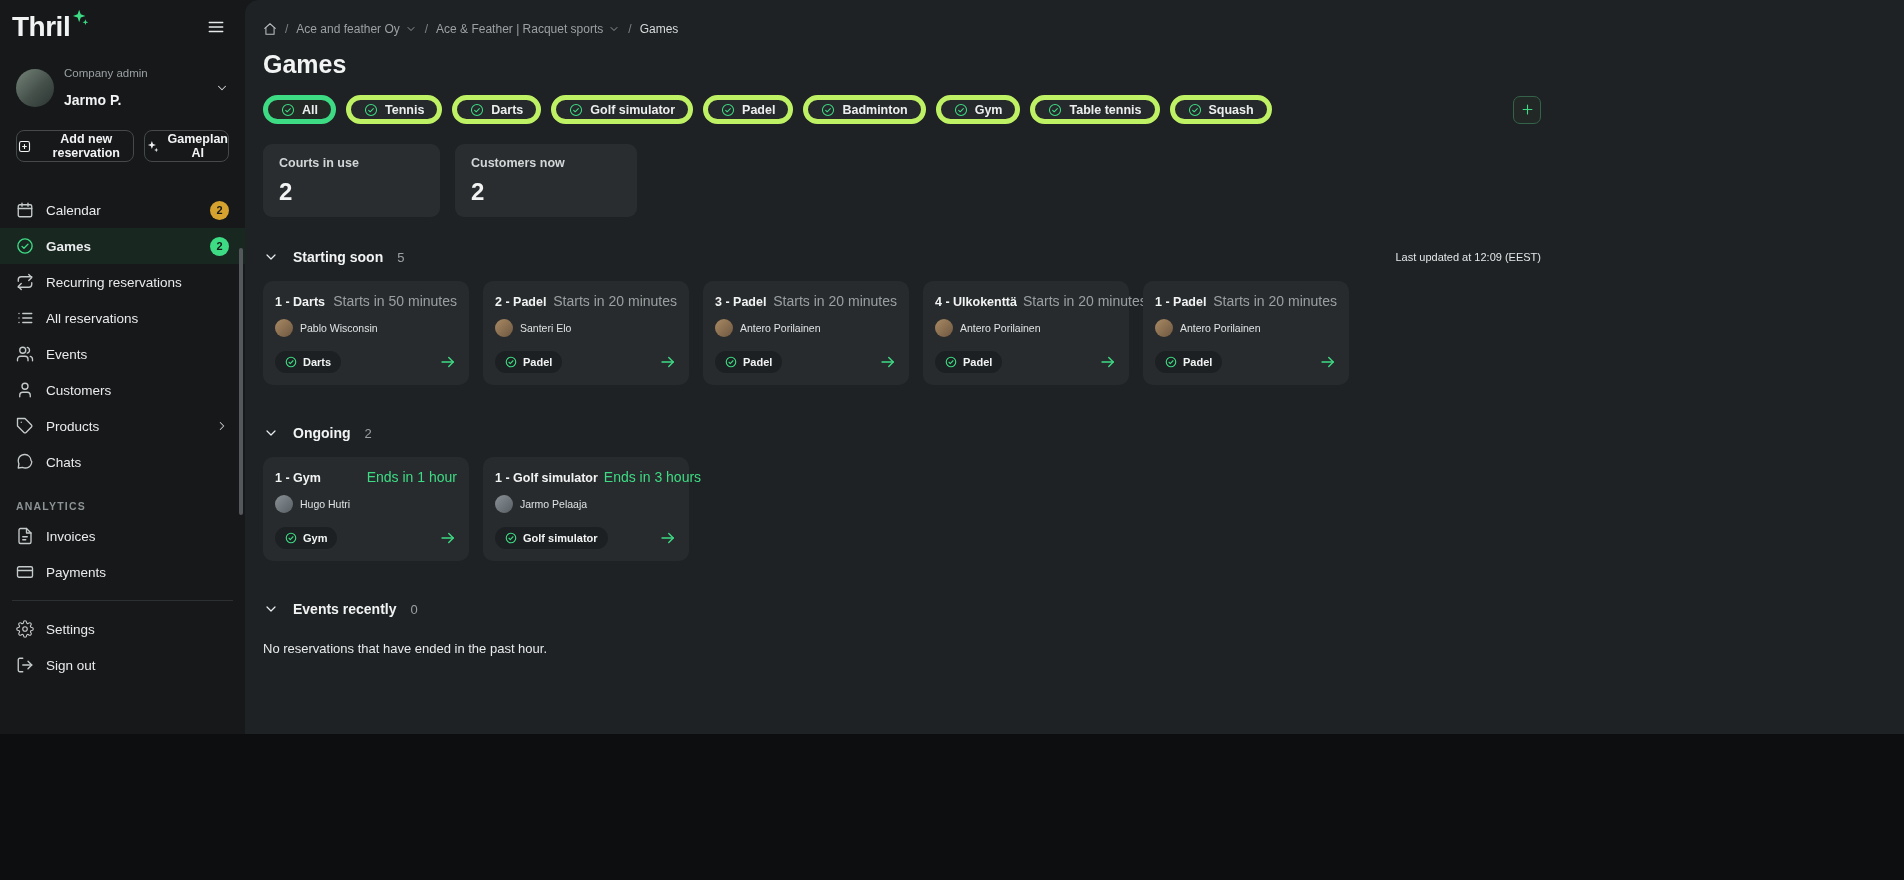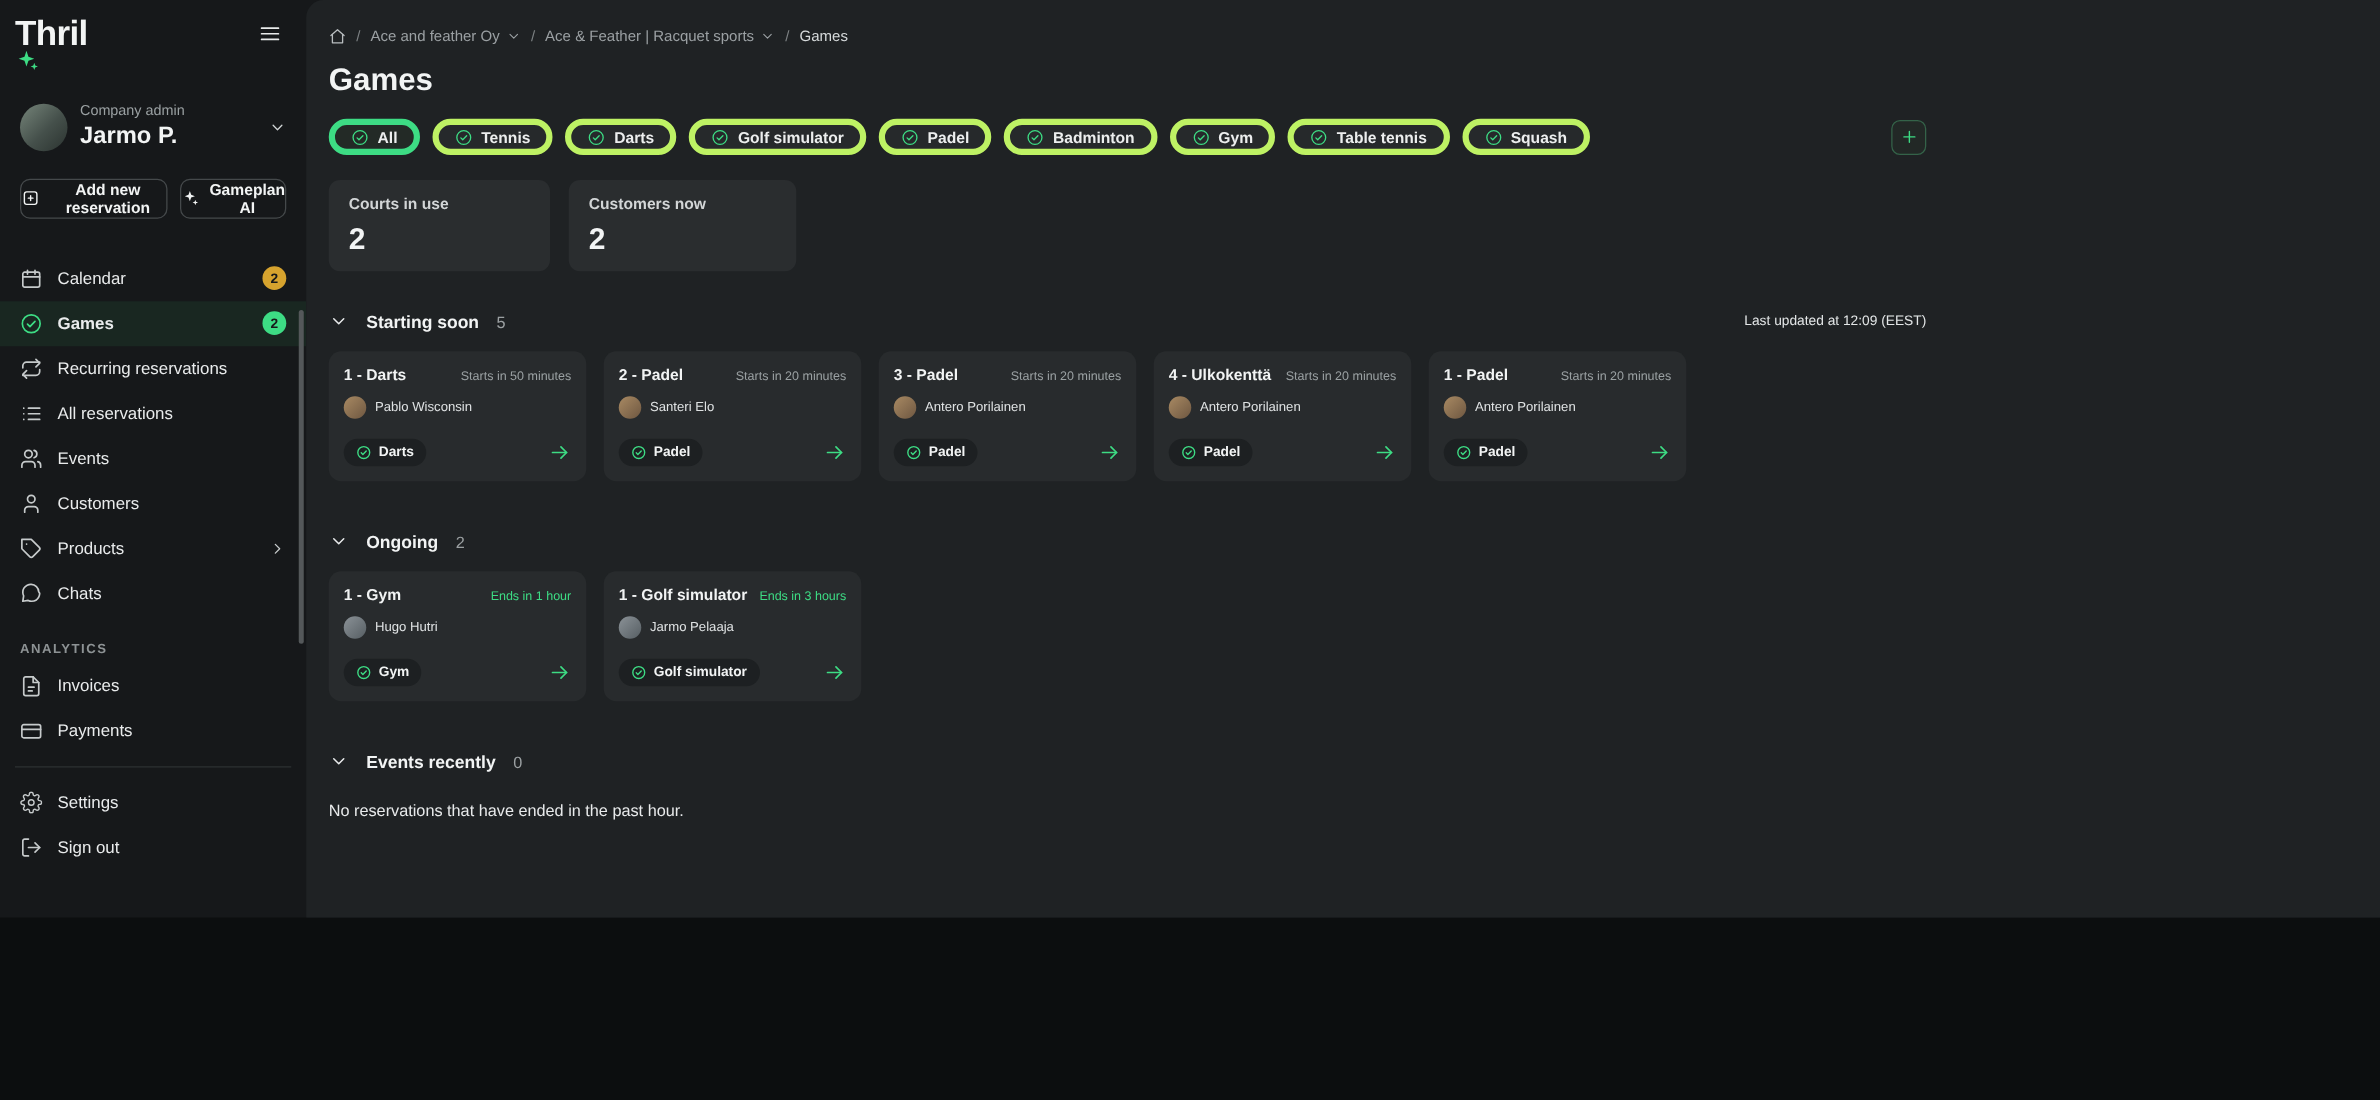--- a/index.html
+++ b/index.html
@@ -8,30 +8,30 @@
 
   
   .ic { width:18px; height:18px; fill:none; stroke:currentColor; stroke-width:1.8; stroke-linecap:round; stroke-linejoin:round; flex-shrink:0; }
   .ic-sm { width:14px; height:14px; }
   .ic-xs { width:12px; height:12px; stroke-width:2.2; }
   .ic-chev { width:12px; height:12px; }
 
   
   .sidebar { width:245px; height:734px; position:relative; flex-shrink:0; }
   .logo-row { display:flex; align-items:flex-start; justify-content:space-between; padding:12px 16px 0 12px; }
-  .logo { display:flex; align-items:flex-start; cursor:pointer;flex-direction:column; }
+  .logo { display:flex; align-items:flex-start; cursor:pointer; }
   .logo-text { font-size:28px; font-weight:700; letter-spacing:-0.5px; line-height:1.1; }
   .logo-spark { width:20px; height:20px; margin:-4px 0 0 0; }
   .icon-btn { background:none; border:none; color:#e8eaea; cursor:pointer; padding:4px; margin-top:2px; }
 
   .profile { margin:24px 16px 0; display:flex; align-items:center; gap:10px; cursor:pointer; }
   .avatar { width:38px; height:38px; border-radius:50%; background:linear-gradient(135deg,#76857a 0%,#45504b 55%,#2b3330 100%); flex-shrink:0; }
   .profile-text { display:flex; flex-direction:column; }
   .role { font-size:11.5px; color:#9aa0a2; }
-  .uname { font-size:19px; font-weight:700; margin-top:3px; }
+  .uname { font-size:14px; font-weight:700; margin-top:13px; }
   .profile-chev { margin-left:auto; color:#cfd3d4; }
 
   .side-actions { margin:22px 16px 0; display:flex; flex-direction:row; gap:10px; }
   .outline-btn { display:flex; align-items:center; justify-content:center; gap:8px; height:32px; background:transparent; border:1px solid #45494b; border-radius:8px; color:#f2f4f4; font-size:12.5px; font-weight:700; cursor:pointer; font-family:inherit; }
   .outline-btn .ic { width:15px; height:15px; }
 
   nav { margin-top:30px; }
   .nav-item { height:36px; display:flex; align-items:center; gap:12px; padding:0 16px; font-size:13.5px; color:#e9ebec; cursor:pointer; }
   .nicon { width:18px; height:18px; color:#c6cacb; display:flex; }
   .nav-item.active { background:rgba(61,220,132,0.08); }
@@ -76,21 +76,21 @@
   .section-head.mt40 { margin-top:40px; }
   .sec-chev { width:16px; height:16px; color:#e9ebec; cursor:pointer; }
   .sec-title { font-size:14px; font-weight:700; }
   .sec-count { font-size:13px; color:#9ba0a2; }
   .last-updated { margin-left:auto; font-size:11px; color:#e3e6e7; }
 
   .cards-row { margin-top:16px; display:flex; gap:14px; }
   .game-card { width:206px; height:104px; background:#282b2d; border-radius:10px; padding:12px; display:flex; flex-direction:column; cursor:pointer; }
   .gc-top { display:flex; justify-content:space-between; align-items:baseline; gap:6px; }
   .gc-title { font-size:12.5px; font-weight:700; white-space:nowrap; }
-  .gc-time { font-size:10px; color:#9aa0a2; white-space:nowrap; }
+  .gc-time { font-size:14px; color:#9aa0a2; white-space:nowrap; }
   .gc-time.green { color:#3ddc84; }
   .gc-person { display:flex; align-items:center; gap:7px; margin-top:10px; }
   .p-avatar { width:18px; height:18px; border-radius:50%; background:linear-gradient(135deg,#a98a63,#6e5741); flex-shrink:0; }
   .p-avatar.gray { background:linear-gradient(135deg,#8b9297,#565e63); }
   .p-name { font-size:10.5px; color:#dfe2e3; white-space:nowrap; }
   .gc-bottom { margin-top:auto; display:flex; align-items:center; justify-content:space-between; }
   .sport-badge { display:flex; align-items:center; gap:6px; background:#1d2022; border-radius:13px; padding:5px 10px; font-size:11px; font-weight:700; white-space:nowrap; }
   .sport-badge .ic { color:#3ddc84; }
   .gc-arrow { color:#3ddc84; display:flex; cursor:pointer; }
 

